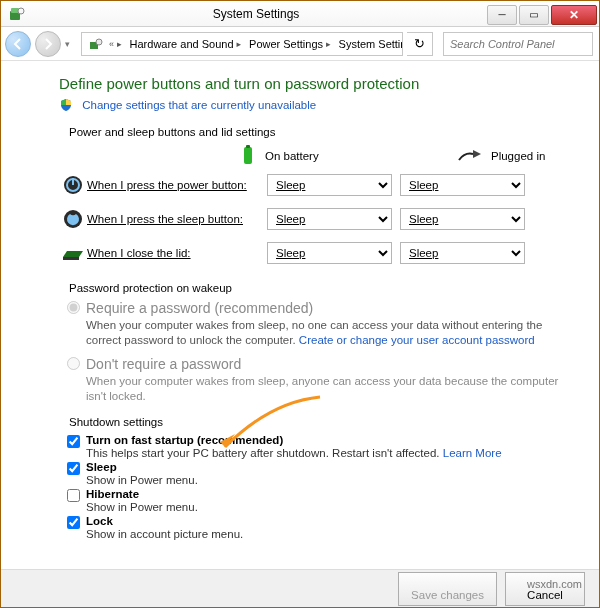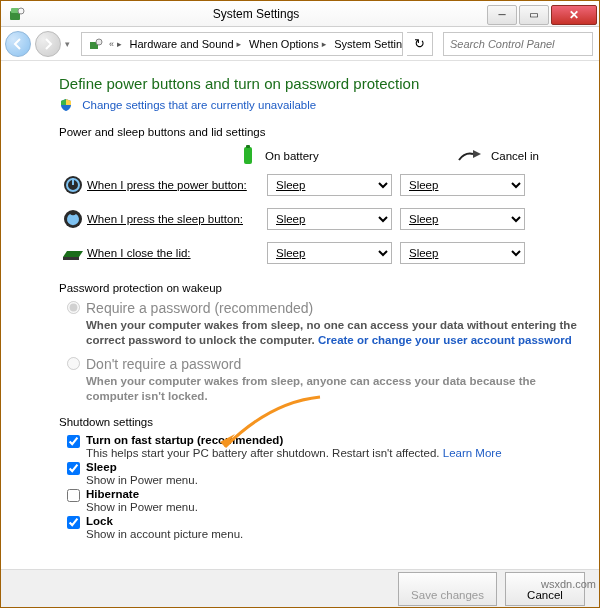--- a/index.html
+++ b/index.html
@@ -119,38 +119,38 @@
   .search-icon { color:#6f8eab; font-size:13px; margin-left:4px; cursor:pointer;}
   
   .content {
     padding: 10px 20px 18px 58px;
     height: calc(608px - 26px - 34px - 38px - 2px);
     overflow: hidden;
   }
   h1 { color: #1a6d1a; font-size: 15px; font-weight: normal; margin: 4px 0 6px; }
   .subtext { font-size: 11.5px; line-height: 1.35; margin-bottom: 6px; }
   .linklike { color: #1e5cc5; cursor: pointer; }
-  .section-label { font-size: 11.5px; margin: 12px 0 6px; color:#000;}
+  .section-label { font-size: 11.5px; margin: 12px 10px 6px; color:#000;}
   .cols-header { display:flex; align-items:center; margin-left: 180px; gap: 96px;}
   .cols-header .hcol { width:125px; display:flex; align-items:center; gap:8px; font-size:11.5px;}
   .row { display:flex; align-items:center; height: 34px; text-decoration: underline; }
   .row .ricon { width:28px; display:flex; justify-content:center;}
   .row .rlabel { width: 180px; font-size: 11.5px;}
   .row select {
     width: 125px; height: 22px;
     margin-right: 8px;
     border: 1px solid #b5b5b5;
     background: #fff;
     font-size: 11.5px;
     padding-left: 4px;
   }
   .pwd-radio { display:flex; align-items:flex-start; margin: 4px 0 0 8px;}
   .pwd-radio input { margin: 1px 6px 0 0;}
   .pwd-radio .opt-title { font-size:14px; color:#8a8a8a;}
-  .pwd-radio .opt-desc { font-size:11.5px; color:#555; margin-top:2px; line-height:1.3;font-weight:bold;}
+  .pwd-radio .opt-desc { font-size:11.5px; color:#555; margin-top:2px; line-height:1.3;}
   .pwd-radio.disabled .opt-desc { color:#8a8a8a;}
   .chk-row { display:flex; align-items:flex-start; margin: 2px 0 2px 8px;}
   .chk-row input { margin: 1px 6px 0 0;}
   .chk-row .c-title { font-size:11.5px; font-weight:600;}
   .chk-row .c-desc { font-size:11.5px; color:#333; margin-top:1px;}
   .shield { display:inline-flex; width:16px; height:16px; vertical-align:middle; margin-right:4px;}
   
   .footer {
     height: 38px;
     background: #f0f0f0;
@@ -173,21 +173,21 @@
   .btn.disabled { color:#9b9b9b; cursor:default;}
   
   .annotation-arrow {
     position: absolute;
     left: 210px;
     top: 392px;
     pointer-events: none;
   }
   .watermark {
     position:absolute;
-    right:4px;
+    right:18px;
     bottom:18px;
     font-size:11px;
     color:#777;
   }
 </style>
 </head>
 <body>
 
 <div class="window">
 
@@ -228,21 +228,21 @@
             </svg>
         </span>
         <span class="chev">«</span>
           <span class="chev">▸</span>
       </span>
       <span class="crumb">
           <span>Hardware and Sound</span>
           <span class="chev">▸</span>
         </span>
       <span class="crumb">
-          <span>When Options</span>
+          <span>Power Settings</span>
           <span class="chev">▸</span>
         </span>
       <span class="crumb">
           <span>System Settings</span>
         </span>
       <span style="flex:1"></span>
 
     </div>
     <div class="nav-refresh">↻</div>
     <div class="search">
@@ -276,21 +276,21 @@
         </span>
         <span>On battery</span>
       </div>
       <div class="hcol">
         <span>
           <svg width="26" height="18" viewBox="0 0 26 18">
               <path d="M2 14 Q8 6 16 8" stroke="#222" stroke-width="2" fill="none"></path>
               <path d="M16 4 L24 8 L16 12 Z" fill="#444"></path>
             </svg>
         </span>
-        <span>Cancel in</span>
+        <span>Plugged in</span>
       </div>
     </div>
 
     <div class="row">
       <div class="ricon">
         <svg width="22" height="22" viewBox="0 0 22 22">
             <circle cx="11" cy="11" r="9" fill="#2a2a2a"></circle>
             <circle cx="11" cy="11" r="6" fill="none" stroke="#7ec1f0" stroke-width="2"></circle>
             <line x1="11" y1="4" x2="11" y2="11" stroke="#7ec1f0" stroke-width="2"></line>
           </svg>

